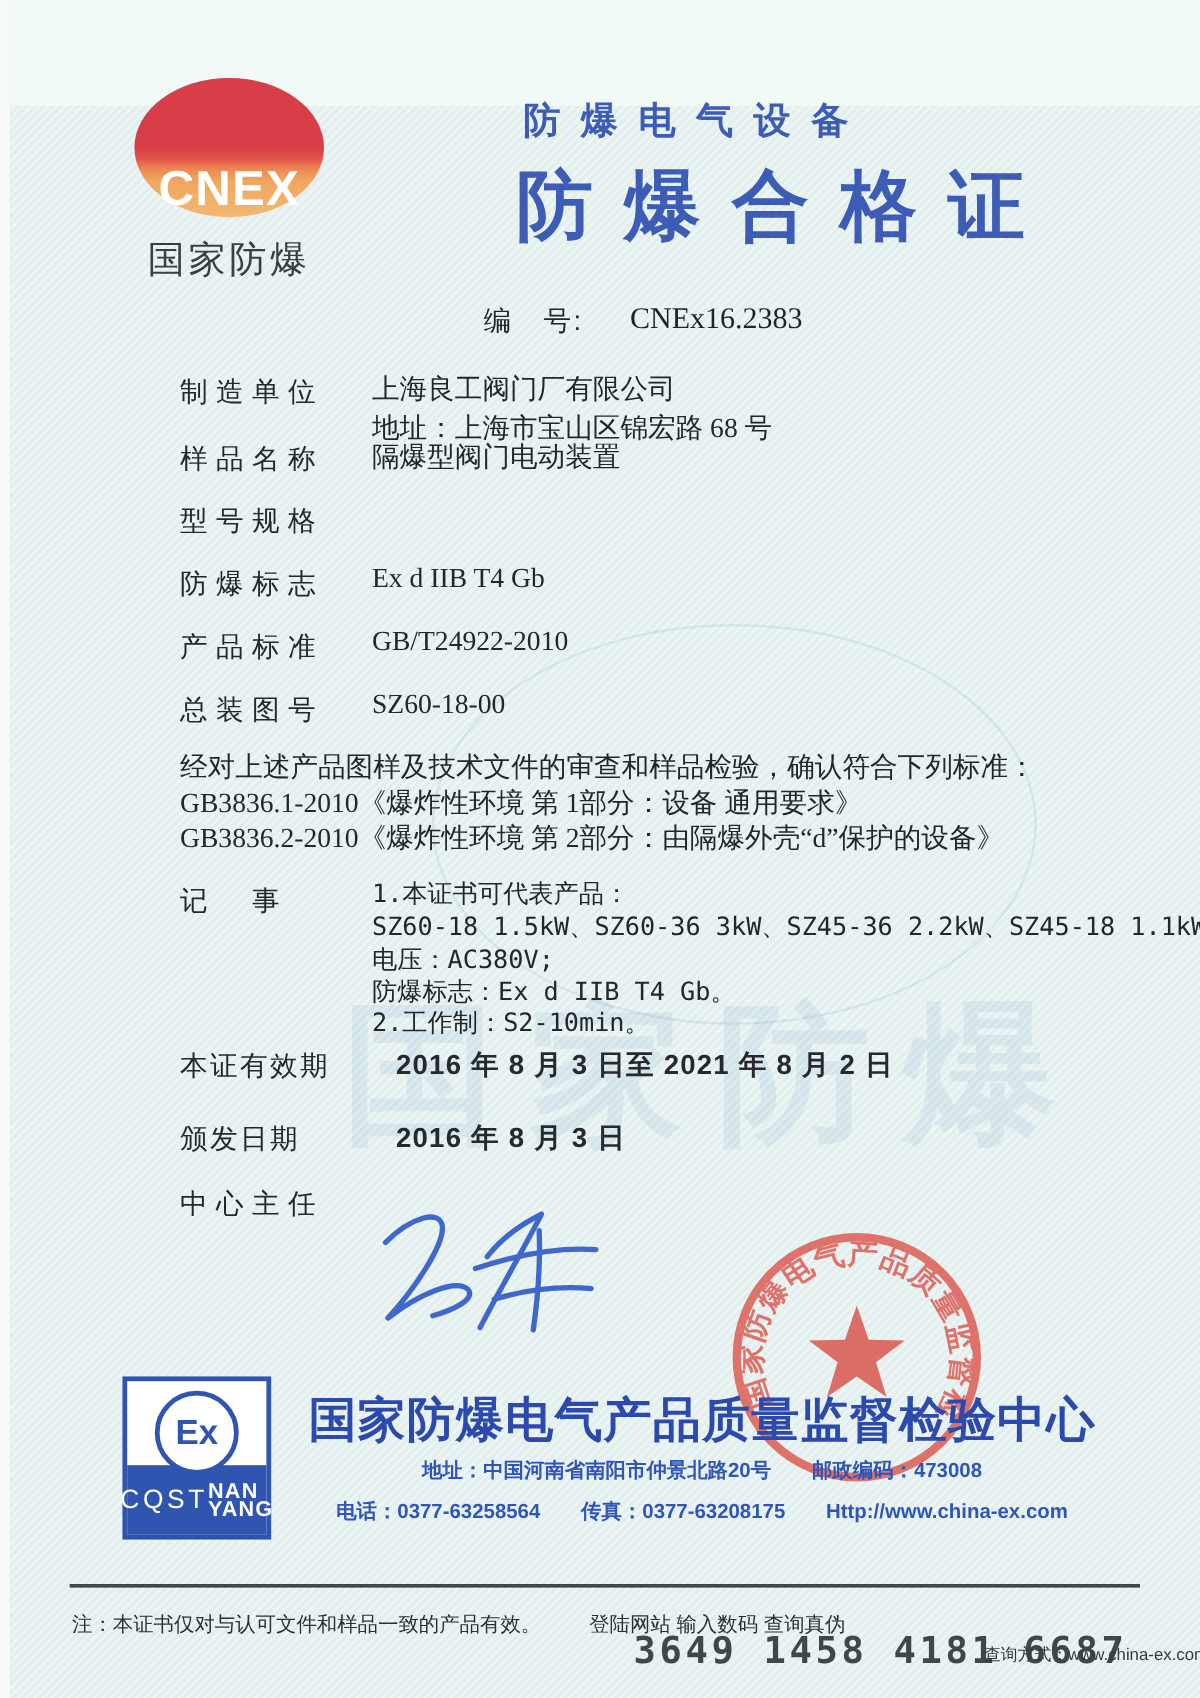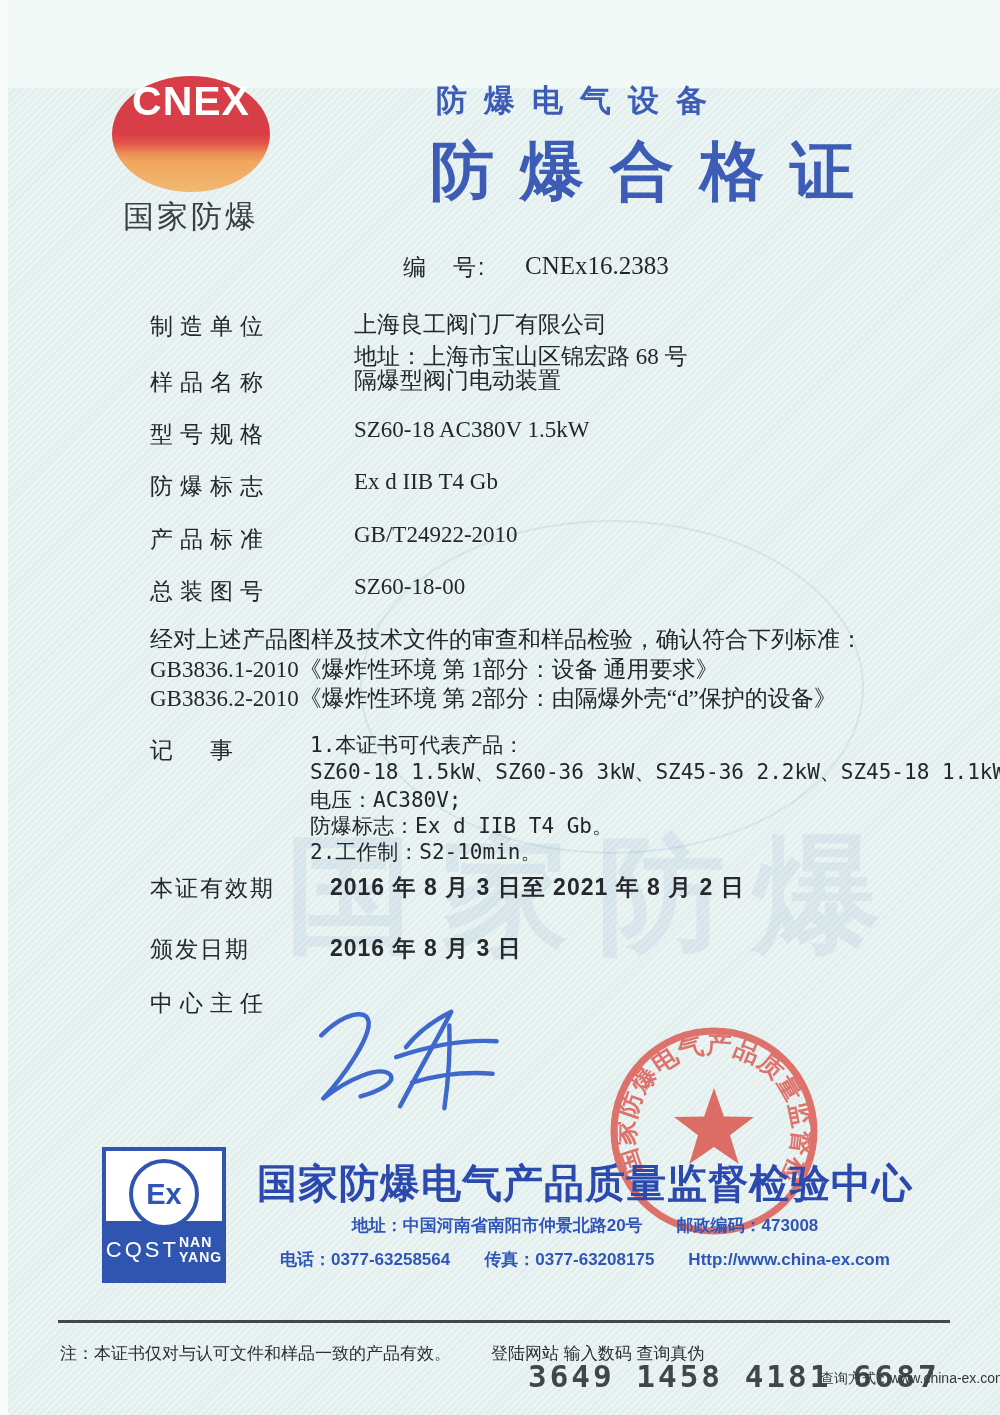--- a/index.html
+++ b/index.html
@@ -21,23 +21,23 @@
     font-size:128px;font-weight:bold;letter-spacing:28px;
     color:rgba(105,145,195,0.12);white-space:nowrap;
   }
   .wm-arc{
     position:absolute;left:360px;top:520px;width:500px;height:330px;border-radius:50%;
     border:2px solid rgba(135,180,205,0.22);
   }
 
   
   .cnex-oval{
-    position:absolute;left:112px;top:76px;width:158px;height:116px;border-radius:50%;
+    position:absolute;left:112px;top:65px;width:158px;height:116px;border-radius:50%;
     background:linear-gradient(180deg,#d83e47 0%,#d83e47 50%,#e2544a 58%,#ec8a54 66%,#f0a75e 74%,#f2b873 100%);
-    display:flex;align-items:flex-start;justify-content:center;
+    display:flex;align-items:flex-end;justify-content:center;
   }
   .cnex-oval span{
     color:#ffffff;font-family:"Liberation Sans",sans-serif;font-weight:bold;
     font-size:41px;letter-spacing:1px;margin-top:2px;
   }
   .cnex-caption{
     position:absolute;left:96px;top:196px;width:190px;text-align:center;
     font-family:"Liberation Sans",sans-serif;color:#3a3f45;font-size:31px;letter-spacing:3px;font-weight:500;
   }
 
@@ -59,21 +59,21 @@
     font-family:"Liberation Sans",sans-serif;font-size:23px;color:#23272b;font-weight:500;letter-spacing:2px;
   }
   .certno-value{position:absolute;left:525px;top:252px;font-size:25px;color:#1f2428;}
 
   
   .flabel{
     position:absolute;left:150px;
     font-family:"Liberation Sans",sans-serif;font-size:23px;color:#24282c;
     letter-spacing:7px;font-weight:500;white-space:nowrap;
   }
-  .fvalue{position:absolute;left:310px;font-size:23px;color:#23272b;white-space:nowrap;margin-left:44px;}
+  .fvalue{position:absolute;left:310px;font-size:23px;color:#23272b;white-space:nowrap;}
 
   .std{position:absolute;left:150px;font-size:23px;color:#23272b;white-space:nowrap;}
 
   .remark-line{
     position:absolute;left:310px;
     font-family:"DejaVu Sans Mono",monospace;font-size:21px;color:#23272b;white-space:nowrap;
   }
 
   .dval{
     position:absolute;left:330px;
@@ -88,21 +88,21 @@
   .exbadge{
     position:absolute;left:102px;top:1147px;width:116px;height:128px;
     border:4px solid #2f55b0;background:#ffffff;
   }
   .exbadge .blue{
     position:absolute;left:0;right:0;bottom:0;height:58px;background:#2f55b0;
     display:flex;flex-direction:row;align-items:center;justify-content:center;
     color:#ffffff;font-family:"Liberation Sans",sans-serif;
   }
   .exbadge .blue .cqst{font-size:22px;letter-spacing:3px;line-height:24px;}
-  .exbadge .blue .ny{font-size:14px;letter-spacing:1px;line-height:15px;font-weight:bold;}
+  .exbadge .blue .ny{font-size:18px;letter-spacing:1px;line-height:15px;font-weight:bold;}
   .exbadge .circle{
     position:absolute;left:50%;top:8px;transform:translateX(-50%);
     width:62px;height:62px;border-radius:50%;border:4px solid #2f55b0;background:#ffffff;
     display:flex;align-items:center;justify-content:center;z-index:2;
   }
   .exbadge .circle span{color:#2f55b0;font-family:"Liberation Sans",sans-serif;font-weight:bold;font-size:29px;text-align:right;}
 
   .orgname{
     position:absolute;left:245px;top:1156px;width:680px;text-align:center;
     color:#2c49ae;font-weight:bold;font-size:40px;letter-spacing:1px;white-space:nowrap;
@@ -152,21 +152,20 @@
   <div class="certno-value">CNEx16.2383</div>
 
   <div class="flabel" style="top:311px">制造单位</div>
   <div class="fvalue" style="top:309px">上海良工阀门厂有限公司</div>
   <div class="fvalue" style="top:341px">地址：上海市宝山区锦宏路 68 号</div>
 
   <div class="flabel" style="top:367px">样品名称</div>
   <div class="fvalue" style="top:365px">隔爆型阀门电动装置</div>
 
   <div class="flabel" style="top:419px">型号规格</div>
-  <div class="fvalue" style="top:417px">SZ60-18   AC380V   1.5kW</div>
 
   <div class="flabel" style="top:471px">防爆标志</div>
   <div class="fvalue" style="top:469px">Ex d IIB T4 Gb</div>
 
   <div class="flabel" style="top:524px">产品标准</div>
   <div class="fvalue" style="top:522px">GB/T24922-2010</div>
 
   <div class="flabel" style="top:576px">总装图号</div>
   <div class="fvalue" style="top:574px">SZ60-18-00</div>
 

